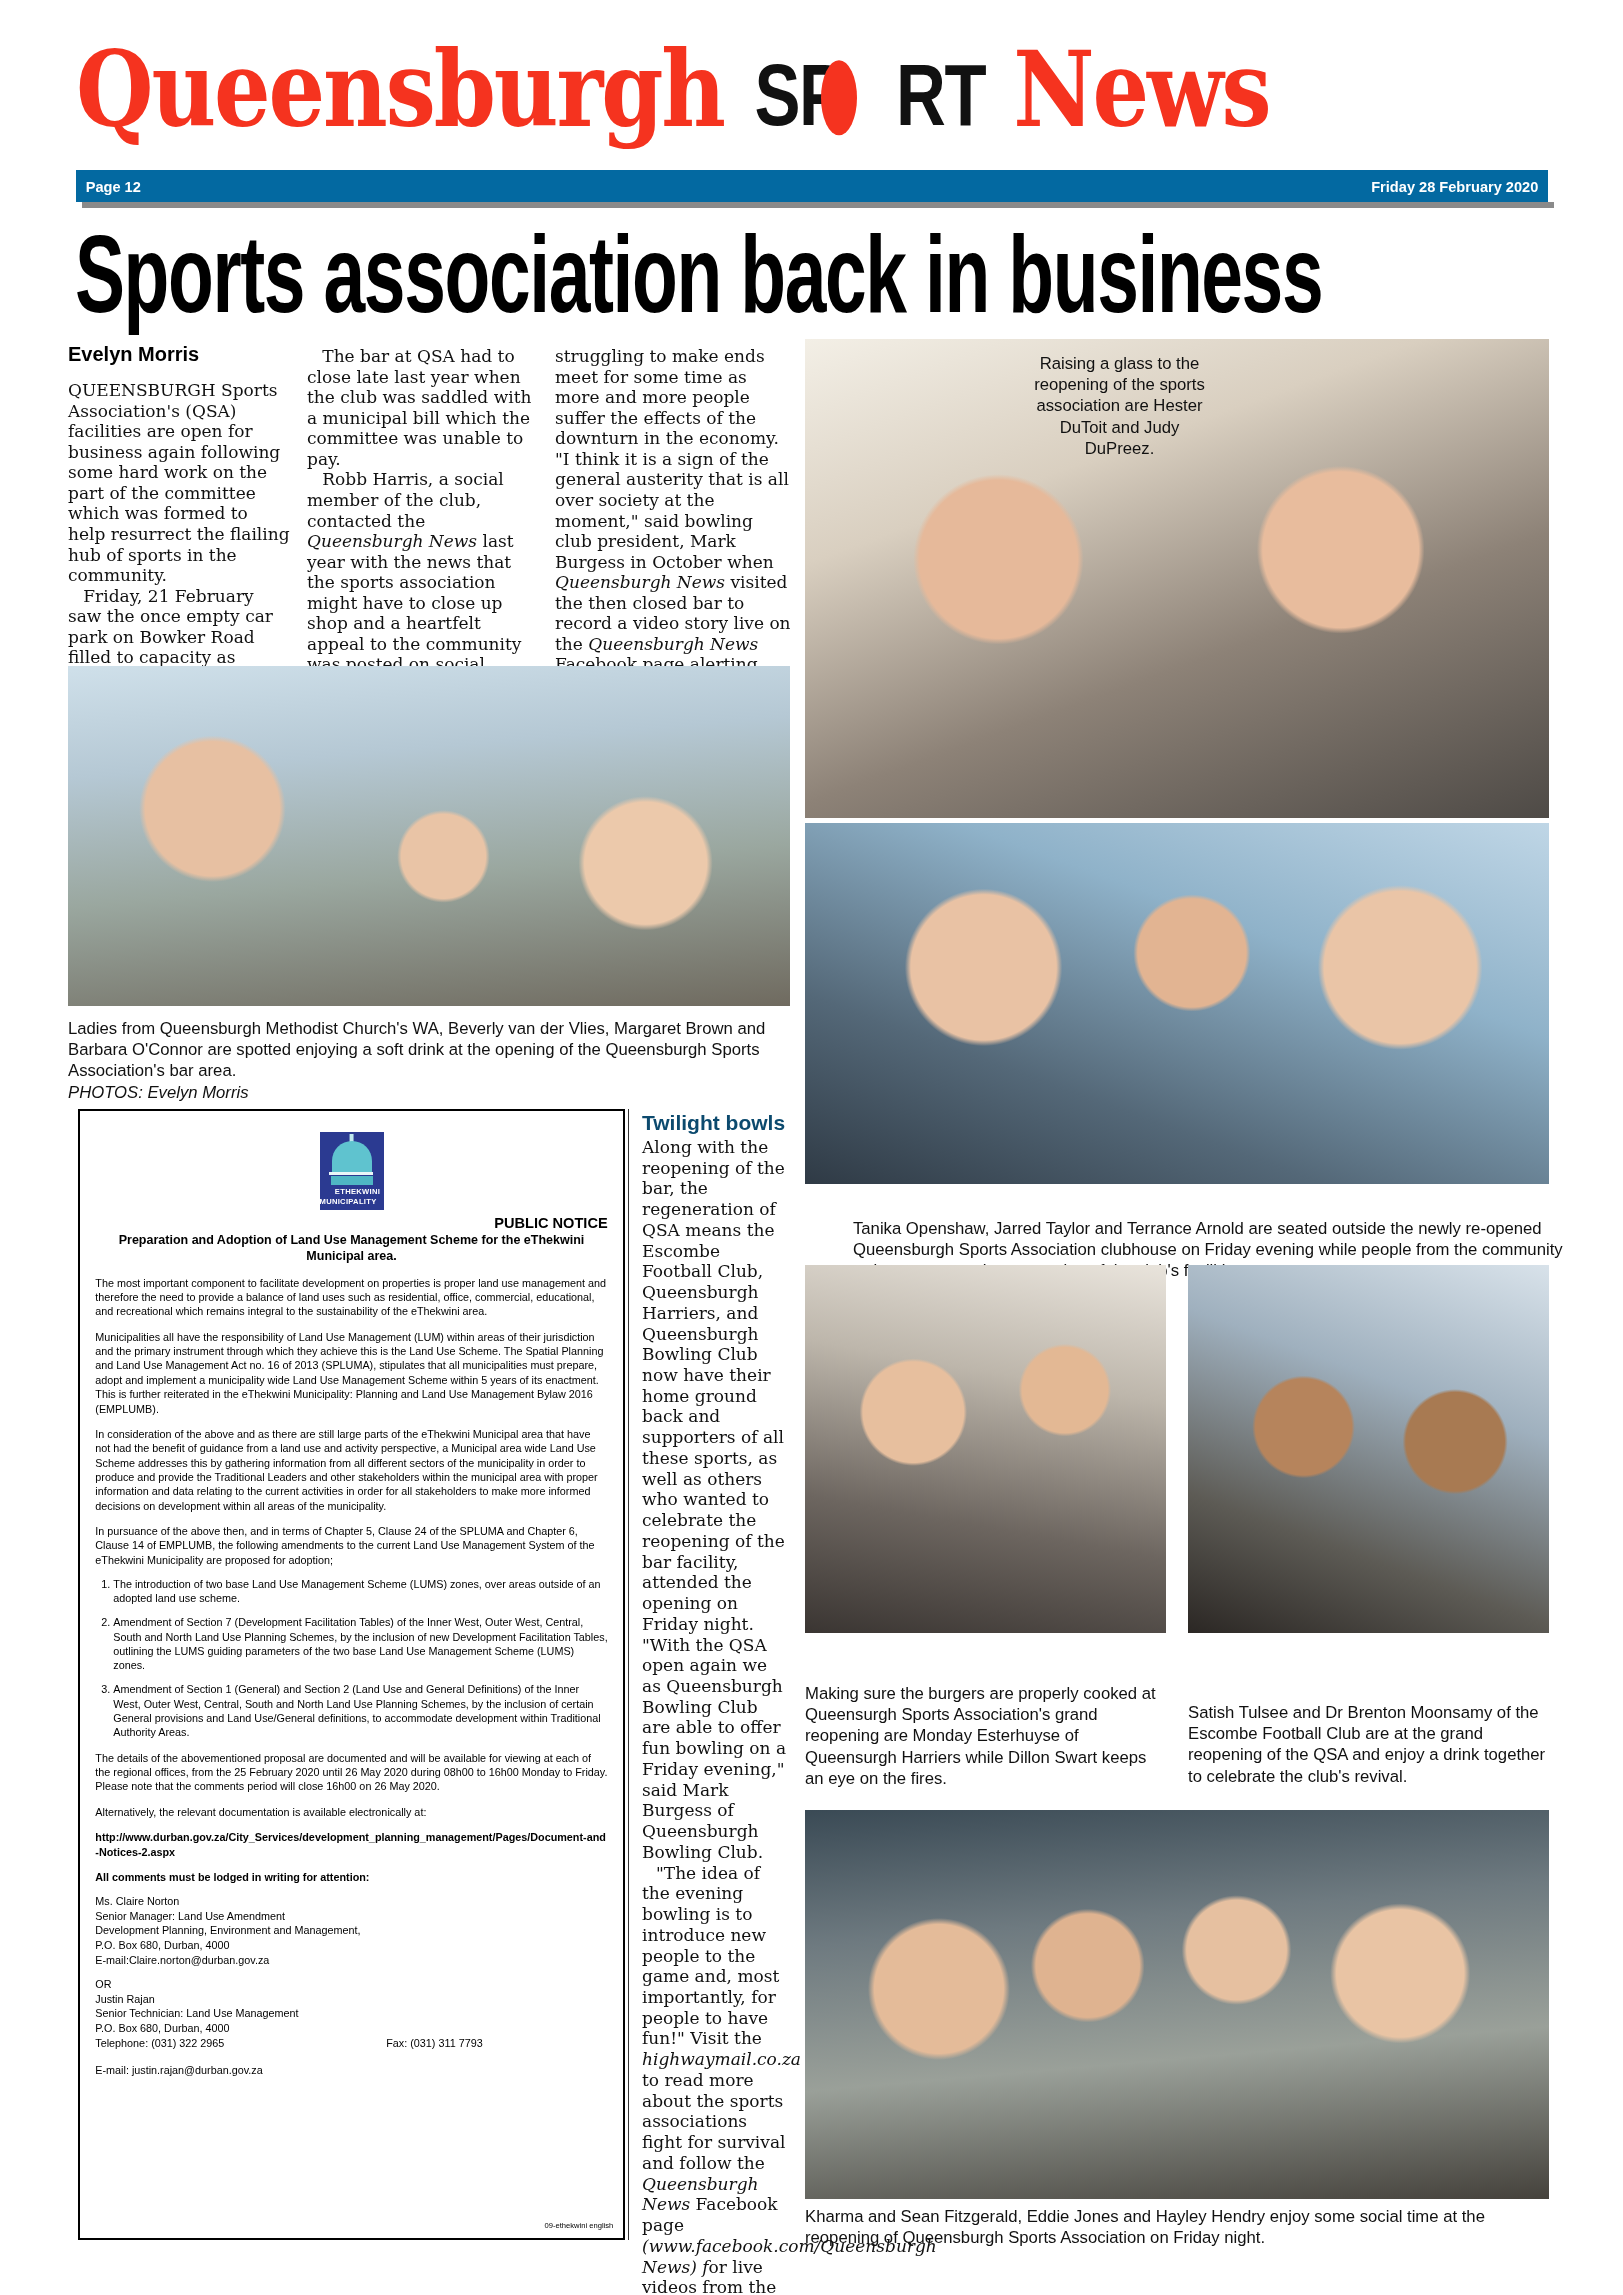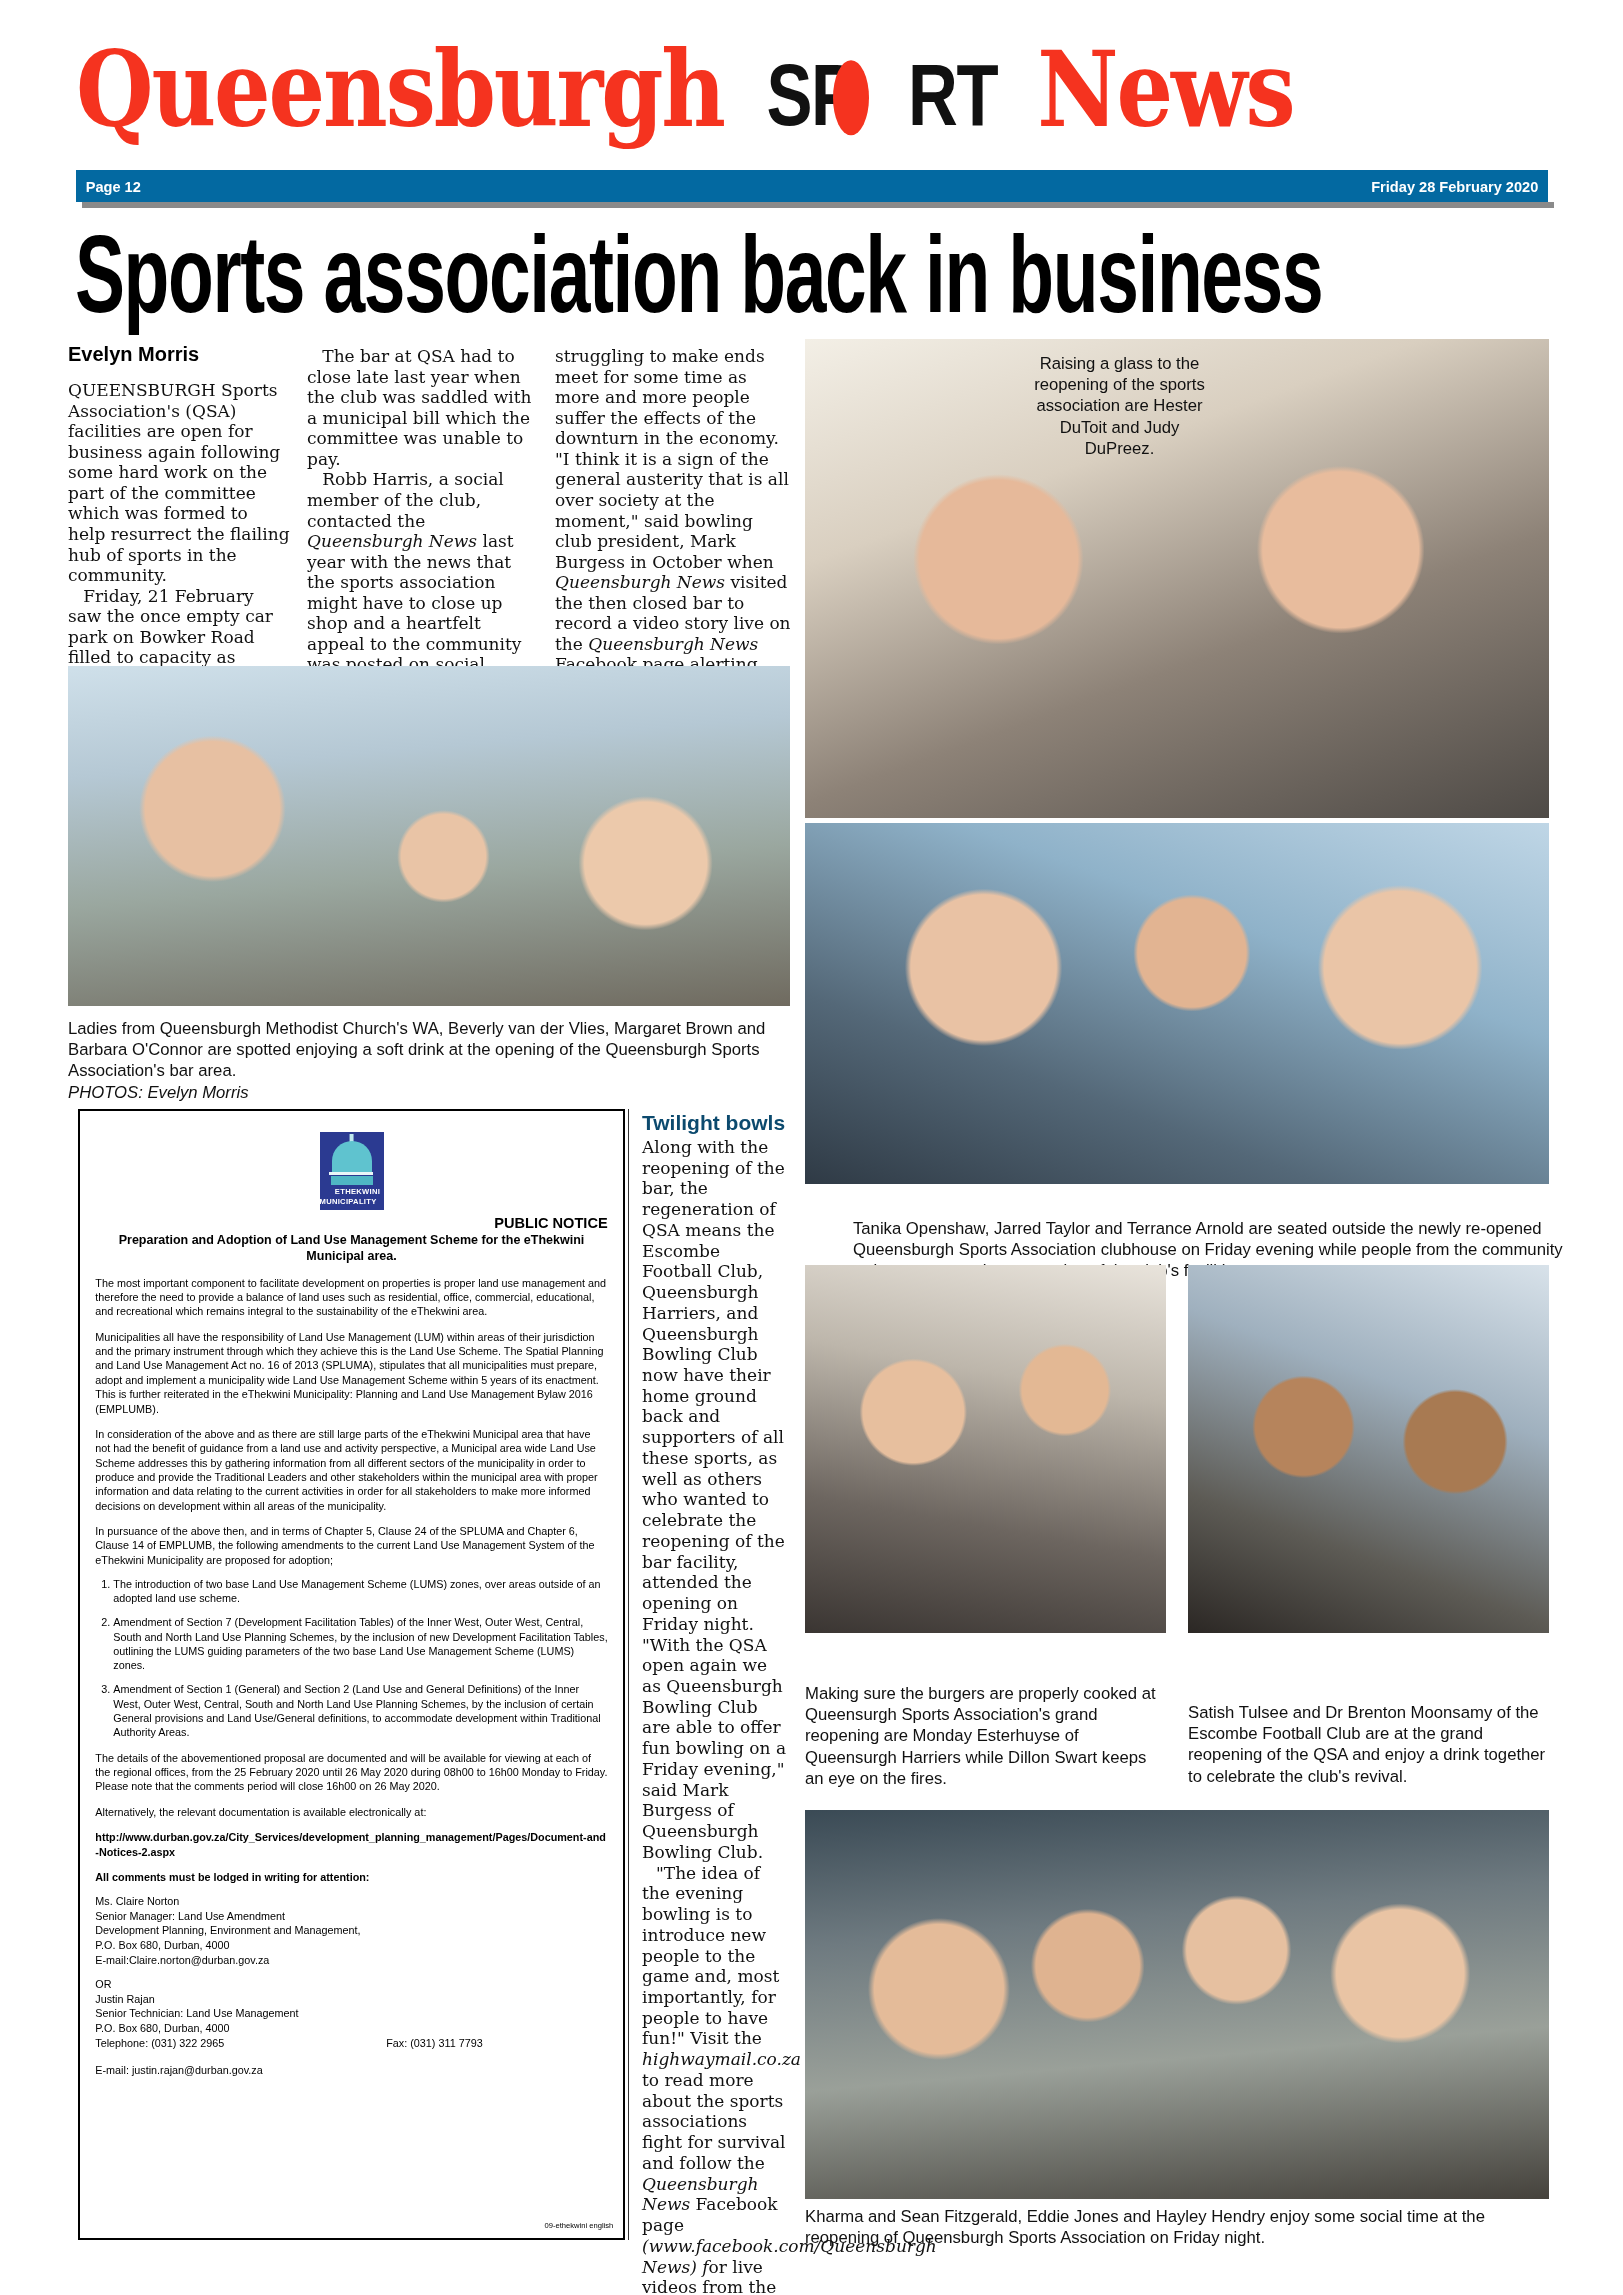--- a/index.html
+++ b/index.html
@@ -1,20 +1,20 @@
 <!DOCTYPE html>
 <html style="font-size:11px"><head>
 <meta charset="utf-8">
 <style>
   html,body{margin:0;padding:0;background:#ffffff;}
   body{width:1624px;height:2295px;position:relative;font-family:"Liberation Sans",sans-serif;color:#000;}
 
   
   #masthead{position:absolute;left:0;top:0;width:1624px;height:208px;}
-  .mast-wrap{position:absolute;left:76px;top:52px;display:flex;align-items:baseline;gap:12px;}
+  .mast-wrap{position:absolute;left:76px;top:52px;display:flex;align-items:baseline;}
   .mast-q{font-family:"DejaVu Serif",serif;font-weight:bold;font-size:89px;color:#F5331F;
           letter-spacing:-2.1px;line-height:1;transform:scaleY(1.18);transform-origin:left bottom;}
   .mast-sport{position:relative;margin-left:30.5px;font-family:"Liberation Sans",sans-serif;font-weight:bold;
               font-size:69px;color:#111;letter-spacing:-1.4px;line-height:1;transform:scaleY(1.25);transform-origin:left bottom;}
   .mast-sport .dot-o{color:transparent;position:relative;}
   .mast-sport .oval{position:absolute;left:67px;top:5.6px;width:36px;height:60px;border-radius:50%;background:#F5331F;}
   .mast-news{margin-left:28px;font-family:"DejaVu Serif",serif;font-weight:bold;font-size:89px;color:#F5331F;
              letter-spacing:-2.1px;line-height:1;transform:scaleY(1.18);transform-origin:left bottom;}
 
   #pagebar{position:absolute;left:76px;top:170px;width:1472px;height:32px;background:#0369a1;

